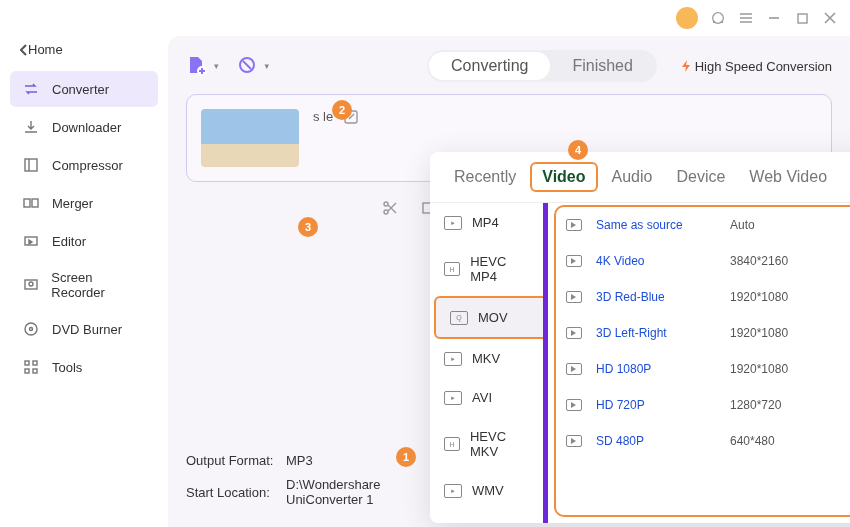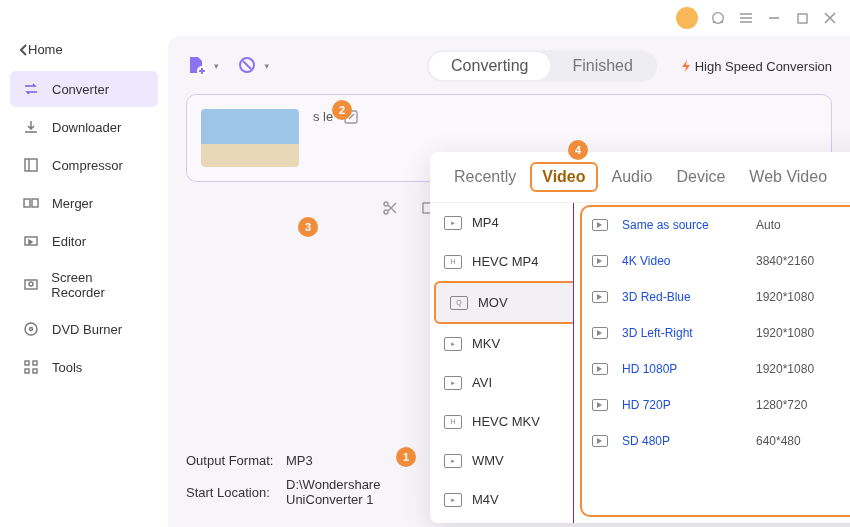--- a/index.html
+++ b/index.html
@@ -21,23 +21,23 @@
 .seg span{padding:5px 22px;border-radius:14px;font-size:16px;color:#777}
 .seg span.active{background:#fff;color:#555}
 .hs{margin-left:auto;color:#ff7a3d;font-size:12px;display:flex;align-items:center;gap:2px}
 .card{border:1px solid #d5c9f0;border-radius:10px;padding:14px;background:#faf8fd;display:flex;align-items:flex-start;gap:14px}
 .thumb{width:98px;height:58px;border-radius:4px;background:linear-gradient(180deg,#9ec5e8 0%,#9ec5e8 60%,#e8d8b8 60%,#e8d8b8 100%)}
 .card-tools{position:absolute;left:214px;top:164px;display:flex;gap:22px;color:#888}
 .cvt{position:absolute;right:32px;top:130px;border:1px solid #ddd;border-radius:14px;padding:5px 18px;font-size:12px;color:#666;background:#fff}
 .dropdown{position:absolute;left:262px;top:116px;width:495px;background:#fff;border-radius:8px;box-shadow:0 6px 30px rgba(0,0,0,.12);z-index:10}
 .dd-tabs{display:flex;align-items:center;padding:10px 14px;border-bottom:1px solid #eee;gap:4px}
 .dd-tab{padding:4px 10px;font-size:16px;color:#777;cursor:pointer}
-.dd-tab.active{color:#a16207;font-weight:600;border:2px solid #f08c3a;border-radius:6px}
+.dd-tab.active{color:#14532d;font-weight:600;border:2px solid #f08c3a;border-radius:6px}
 .dd-body{display:flex;height:320px}
-.fmt-col{width:144px;border-right:1px solid #6d28d9;overflow:hidden}
+.fmt-col{width:118px;border-right:5px solid #6d28d9;overflow:hidden}
 .fmt-item{display:flex;align-items:center;gap:10px;padding:12px 14px;cursor:pointer;font-size:12px;color:#555}
 .fmt-item.sel{background:#f2f0f5;border:2px solid #f08c3a;border-radius:6px;margin:0 4px}
 .fmt-ic{width:18px;height:14px;border:1.5px solid #888;border-radius:2px;display:flex;align-items:center;justify-content:center;font-size:7px;color:#888}
 .res-col{flex:1;padding:4px 0;position:relative}
 .res-item{display:flex;align-items:center;padding:11px 18px;gap:14px;cursor:pointer}
 .res-ic{width:16px;height:12px;border:1.5px solid #888;border-radius:2px;position:relative}
 .res-ic::after{content:"";position:absolute;left:4px;top:2px;border-left:5px solid #888;border-top:3px solid transparent;border-bottom:3px solid transparent}
 .res-name{width:120px;font-size:12px;color:#1d4ed8}
 .res-dim{flex:1;font-size:12px;color:#555}
 .ring{position:absolute;border:2px solid #f08c3a;border-radius:10px;pointer-events:none}

